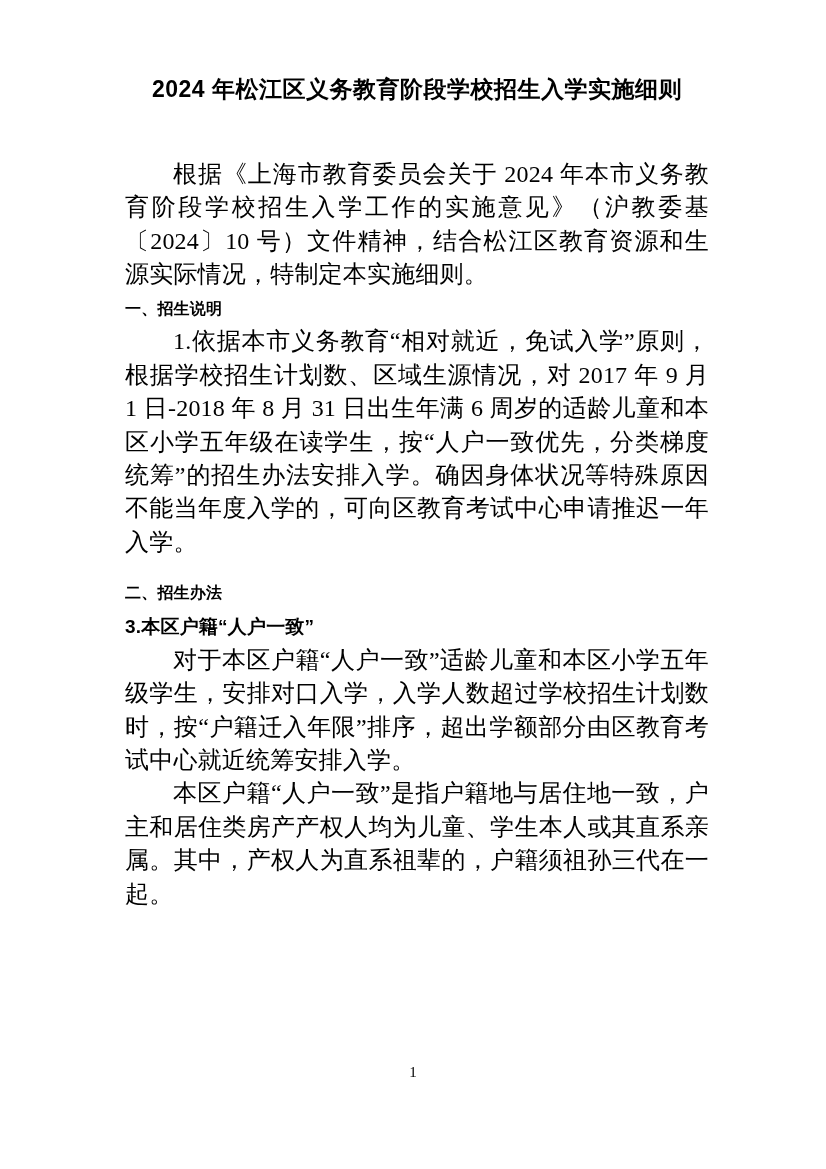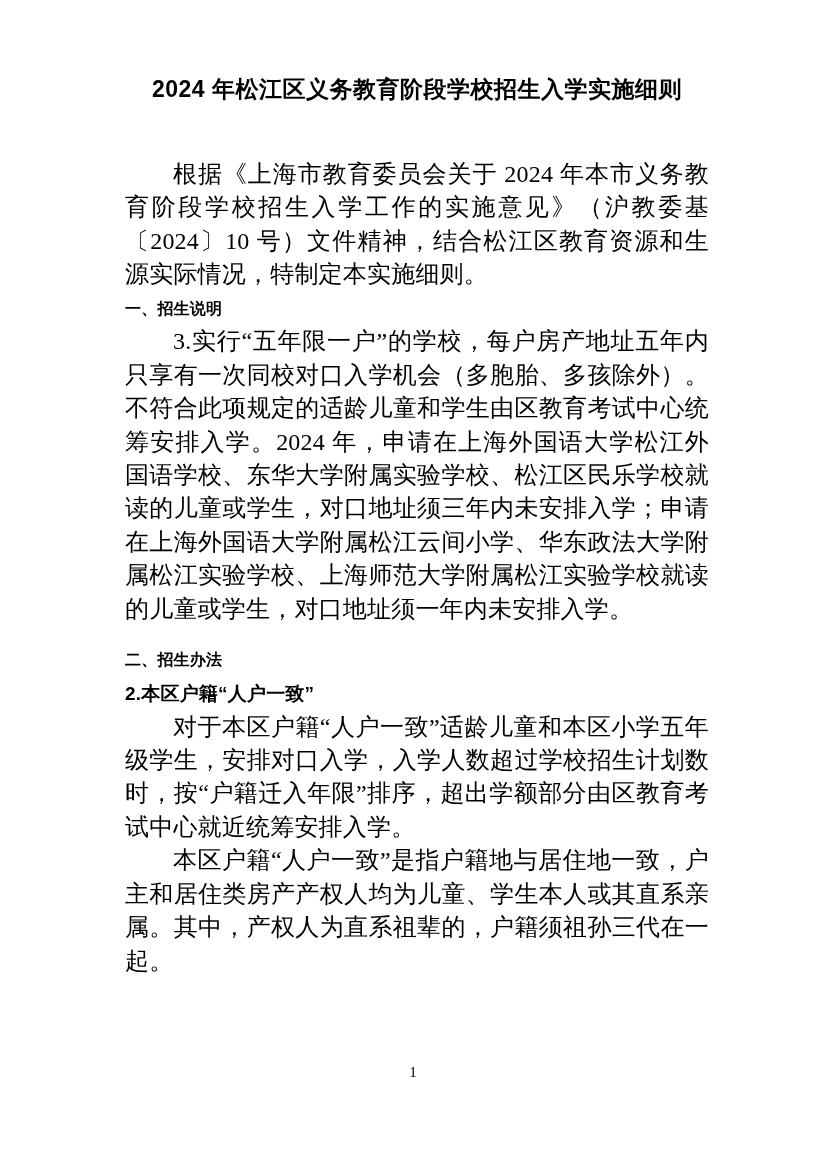--- a/index.html
+++ b/index.html
@@ -75,27 +75,27 @@
 
 <div class="page">
   <div class="content">
 
     <h1 class="doc-title">2024 年松江区义务教育阶段学校招生入学实施细则</h1>
 
     <p class="body-p">根据《上海市教育委员会关于 2024 年本市义务教育阶段学校招生入学工作的实施意见》（沪教委基〔2024〕10 号）文件精神，结合松江区教育资源和生源实际情况，特制定本实施细则。</p>
 
     <h2 class="h-major">一、招生说明</h2>
 
+    <p class="body-p">1.依据本市义务教育“相对就近，免试入学”原则，根据学校招生计划数、区域生源情况，对 2017 年 9 月 1 日-2018 年 8 月 31 日出生年满 6 周岁的适龄儿童和本区小学五年级在读学生，按“人户一致优先，分类梯度统筹”的招生办法安排入学。确因身体状况等特殊原因不能当年度入学的，可向区教育考试中心申请推迟一年入学。</p>
 
 
-    <p class="body-p">3.实行“五年限一户”的学校，每户房产地址五年内只享有一次同校对口入学机会（多胞胎、多孩除外）。不符合此项规定的适龄儿童和学生由区教育考试中心统筹安排入学。2024 年，申请在上海外国语大学松江外国语学校、东华大学附属实验学校、松江区民乐学校就读的儿童或学生，对口地址须三年内未安排入学；申请在上海外国语大学附属松江云间小学、华东政法大学附属松江实验学校、上海师范大学附属松江实验学校就读的儿童或学生，对口地址须一年内未安排入学。</p>
 
     <h2 class="h-major section-gap">二、招生办法</h2>
 
-    <h3 class="h-sub">2.本区户籍“人户一致”</h3>
+    <h3 class="h-sub">3.本区户籍“人户一致”</h3>
 
     <p class="body-p">对于本区户籍“人户一致”适龄儿童和本区小学五年级学生，安排对口入学，入学人数超过学校招生计划数时，按“户籍迁入年限”排序，超出学额部分由区教育考试中心就近统筹安排入学。</p>
 
     <p class="body-p">本区户籍“人户一致”是指户籍地与居住地一致，户主和居住类房产产权人均为儿童、学生本人或其直系亲属。其中，产权人为直系祖辈的，户籍须祖孙三代在一起。</p>
 
   </div>
 
   <div class="page-number">1</div>
 </div>
 

